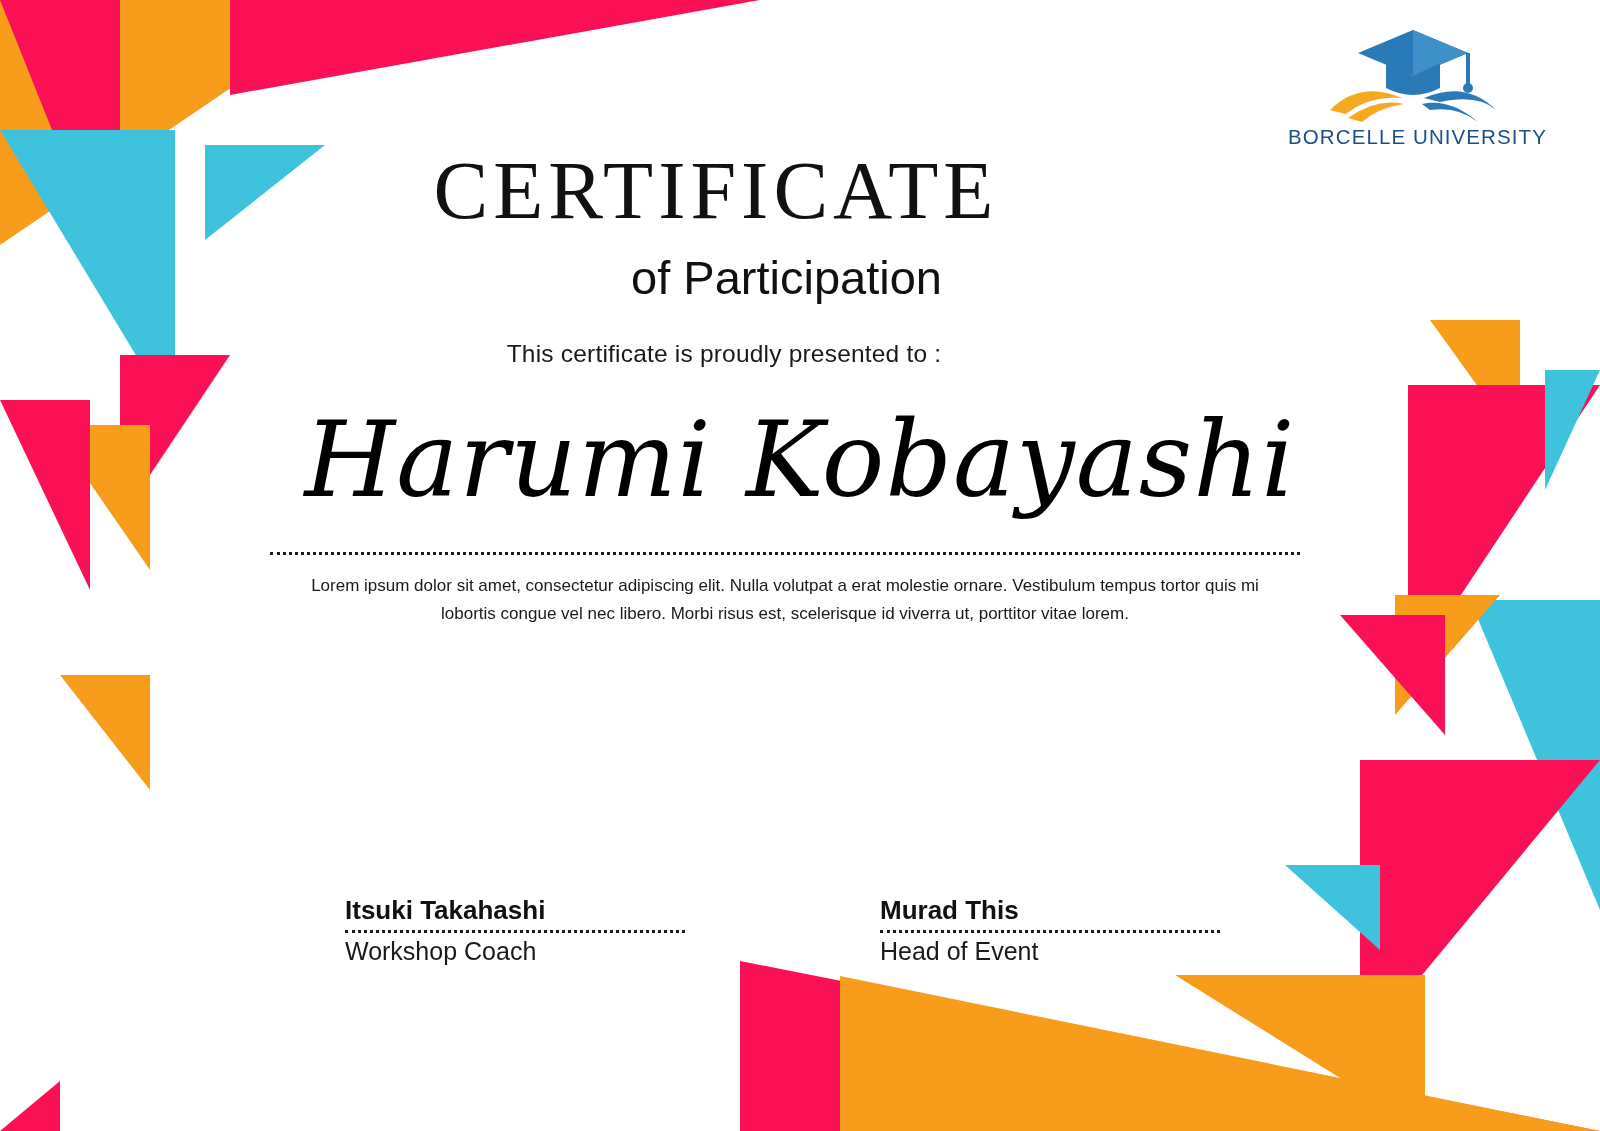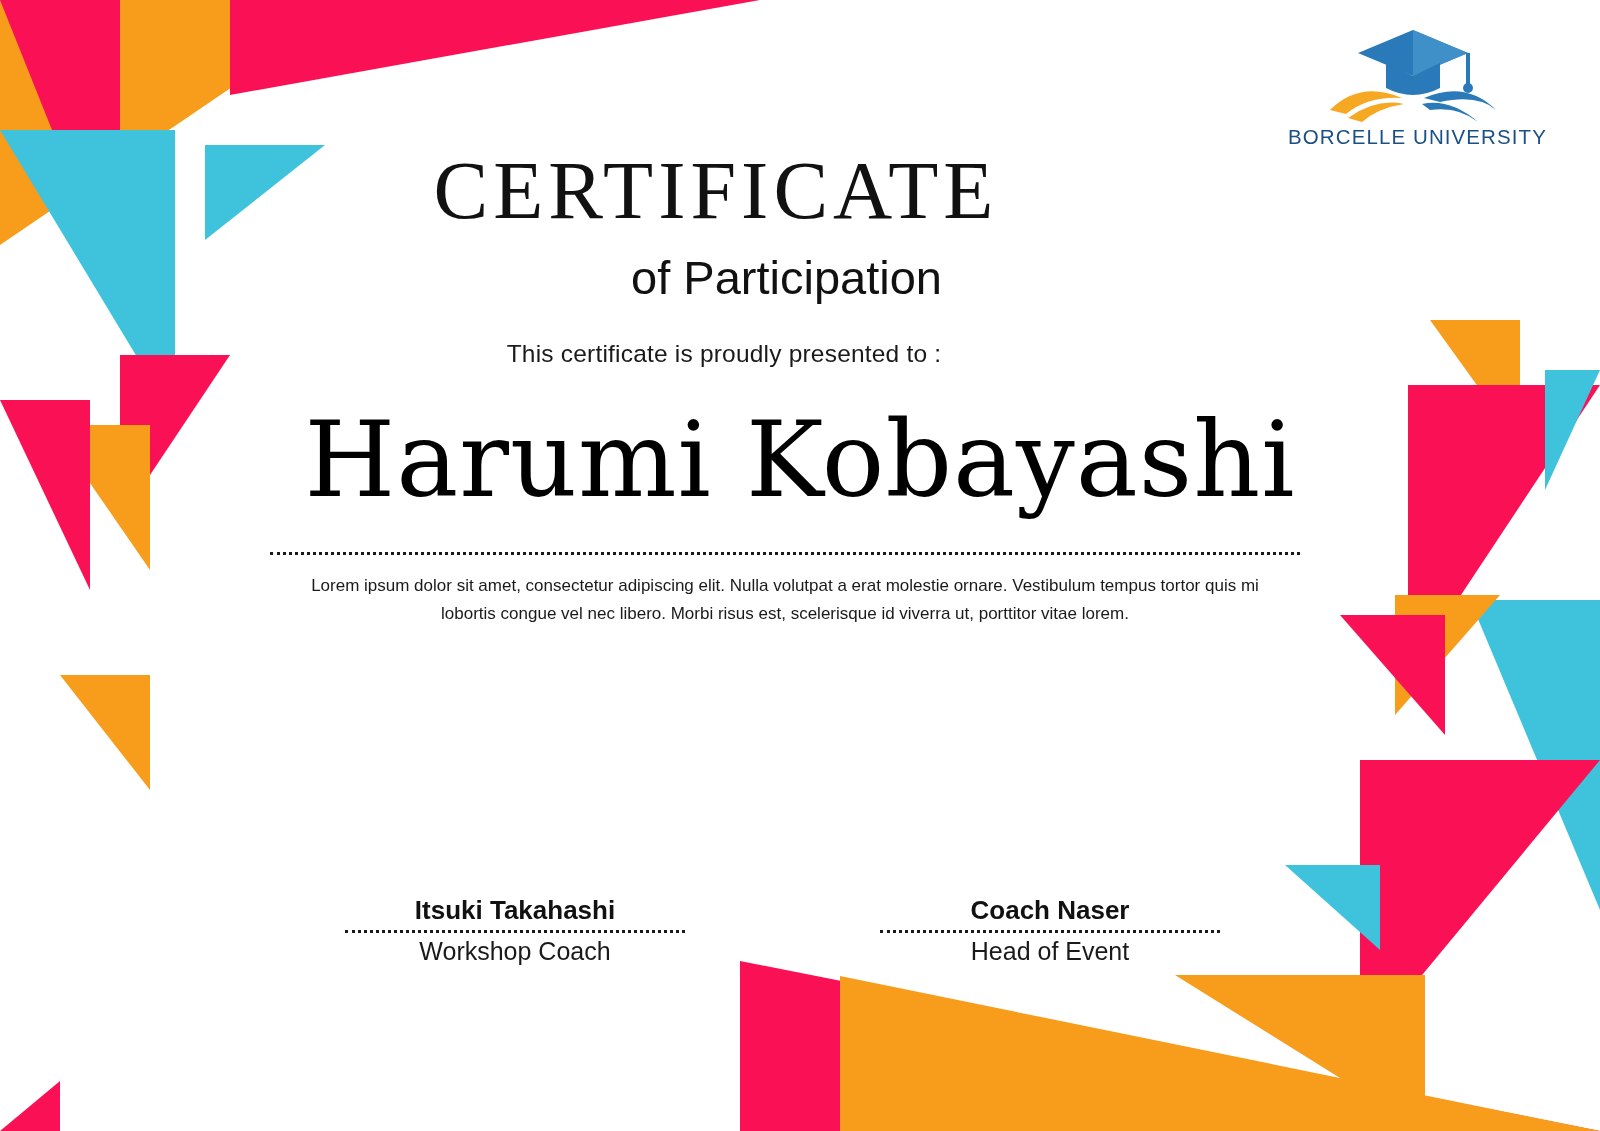--- a/index.html
+++ b/index.html
@@ -87,20 +87,21 @@
     font-size: 24.5px;
     color: #1a1a1a;
     letter-spacing: 0.2px;
   }
   #recipient {
     position: absolute;
     top: 395px;
     left: 0;
     width: 1600px;
     font-family: "DejaVu Serif", serif;
+    font-style: italic;
     font-size: 104px;
     color: #000000;
     line-height: 1.25;
     letter-spacing: 1px;
   }
   #divider {
     position: absolute;
     top: 552px;
     left: 270px;
     width: 1030px;
@@ -114,21 +115,21 @@
     font-size: 17px;
     line-height: 1.62;
     color: #1a1a1a;
   }
 
   
   .sig {
     position: absolute;
     top: 895px;
     width: 340px;
-    text-align: center;
+    text-align: left;
   }
   #sig-left { left: 345px; }
   #sig-right { left: 880px; }
   .sig-name {
     font-size: 26px;
     font-weight: bold;
     color: #111111;
     line-height: 1.2;
   }
   .sig-rule {
@@ -222,19 +223,19 @@
     <div id="divider"></div>
     <div id="body-text">Lorem ipsum dolor sit amet, consectetur adipiscing elit. Nulla volutpat a erat molestie ornare. Vestibulum tempus tortor quis mi lobortis congue vel nec libero. Morbi risus est, scelerisque id viverra ut, porttitor vitae lorem.</div>
 
     <div class="sig" id="sig-left">
       <div class="sig-name">Itsuki Takahashi</div>
       <div class="sig-rule"></div>
       <div class="sig-role">Workshop Coach</div>
     </div>
 
     <div class="sig" id="sig-right">
-      <div class="sig-name">Coach Naser</div>
+      <div class="sig-name">Murad This</div>
       <div class="sig-rule"></div>
       <div class="sig-role">Head of Event</div>
     </div>
   </div>
 
 </div>
 
 </body></html>

